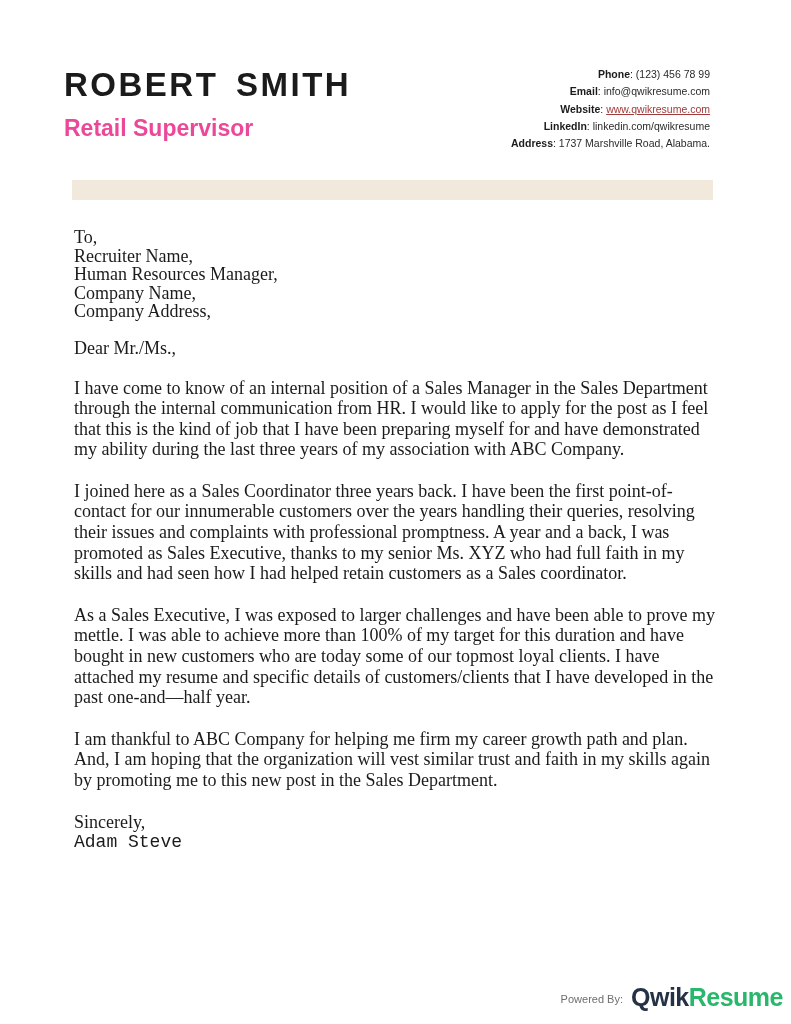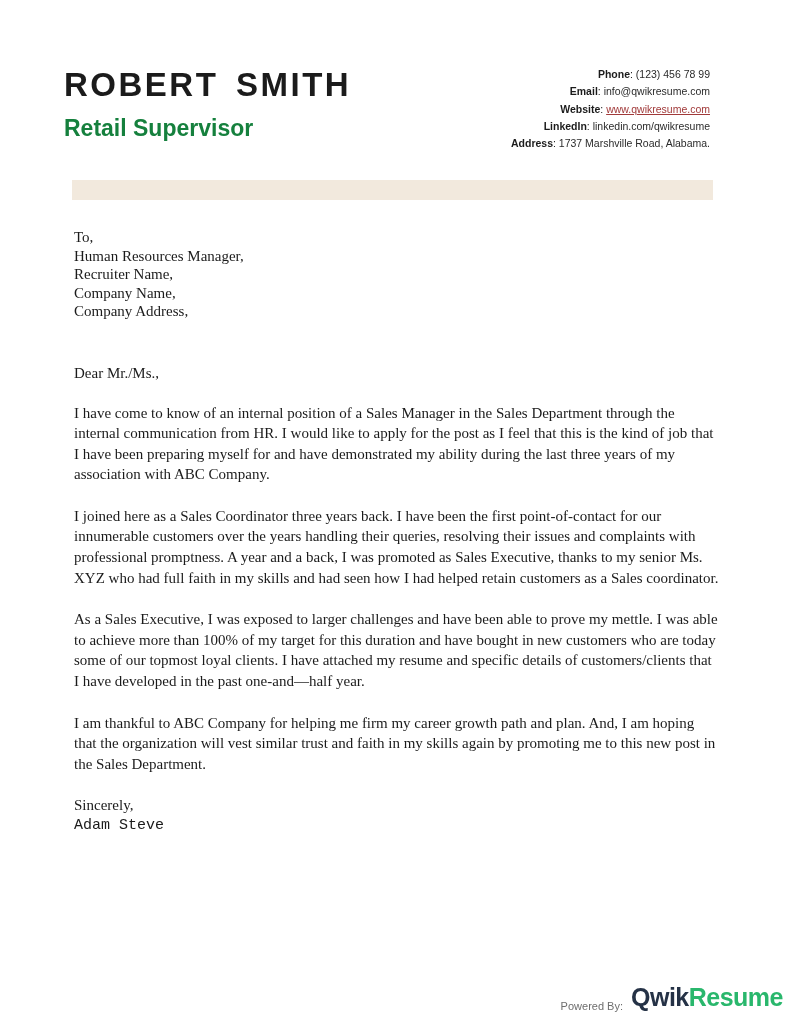--- a/index.html
+++ b/index.html
@@ -26,21 +26,21 @@
     color: #1b1b1b;
     word-spacing: 6px;
   }
   .header-title {
     position: absolute;
     left: 64px;
     top: 115px;
     font-family: "Liberation Sans", sans-serif;
     font-size: 23px;
     font-weight: 700;
-    color: #15803d;
+    color: #ec4899;
   }
 
   
   .contact {
     position: absolute;
     top: 66px;
     right: 81px;
     text-align: right;
     font-size: 10.5px;
     line-height: 17.3px;
@@ -66,41 +66,41 @@
     background: #f2e9dd;
   }
 
   
   .letter {
     position: absolute;
     left: 74px;
     top: 228px;
     width: 645px;
     font-family: "Liberation Serif", serif;
-    font-size: 15px;
+    font-size: 18px;
     color: #1b1b1b;
   }
   .recipient-line { line-height: 18.5px; }
-  .salutation { margin-top: 42px; line-height: 20px; }
+  .salutation { margin-top: 17px; line-height: 20px; }
   .letter p.body-para {
     margin-top: 20px;
     line-height: 20.6px;
     text-align: left;
   }
   .letter p.body-para + p.body-para { margin-top: 21px; }
   .closing { margin-top: 21px; line-height: 20.6px; }
   .signature { line-height: 20.6px; font-family: Liberation Mono, monospace; }
 
   
   .footer {
     position: absolute;
     right: 8px;
     top: 983px;
     display: flex;
-    align-items: flex-end;
+    align-items: center;
     gap: 8px;
   }
   .powered-by {
     font-size: 11px;
     color: #6e6e6e;
     padding-top: 3px;
   }
   .logo {
     font-family: "Liberation Sans", sans-serif;
     font-size: 25px;
@@ -135,22 +135,22 @@
     <div class="contact-row">
       <span class="contact-label">Address</span><span>1737 Marshville Road, Alabama.</span>
     </div>
   </div>
 
   <div class="accent-bar"></div>
 
   <div class="letter">
     <div class="recipient">
       <div class="recipient-line">To,</div>
+      <div class="recipient-line">Recruiter Name,</div>
       <div class="recipient-line">Human Resources Manager,</div>
-      <div class="recipient-line">Recruiter Name,</div>
       <div class="recipient-line">Company Name,</div>
       <div class="recipient-line">Company Address,</div>
     </div>
 
     <div class="salutation">Dear Mr./Ms.,</div>
 
     <p class="body-para">I have come to know of an internal position of a Sales Manager in the Sales Department through the internal communication from HR. I would like to apply for the post as I feel that this is the kind of job that I have been preparing myself for and have demonstrated my ability during the last three years of my association with ABC Company.</p>
     <p class="body-para">I joined here as a Sales Coordinator three years back. I have been the first point-of-contact for our innumerable customers over the years handling their queries, resolving their issues and complaints with professional promptness. A year and a back, I was promoted as Sales Executive, thanks to my senior Ms. XYZ who had full faith in my skills and had seen how I had helped retain customers as a Sales coordinator.</p>
     <p class="body-para">As a Sales Executive, I was exposed to larger challenges and have been able to prove my mettle. I was able to achieve more than 100% of my target for this duration and have bought in new customers who are today some of our topmost loyal clients. I have attached my resume and specific details of customers/clients that I have developed in the past one-and—half year.</p>
     <p class="body-para">I am thankful to ABC Company for helping me firm my career growth path and plan. And, I am hoping that the organization will vest similar trust and faith in my skills again by promoting me to this new post in the Sales Department.</p>

